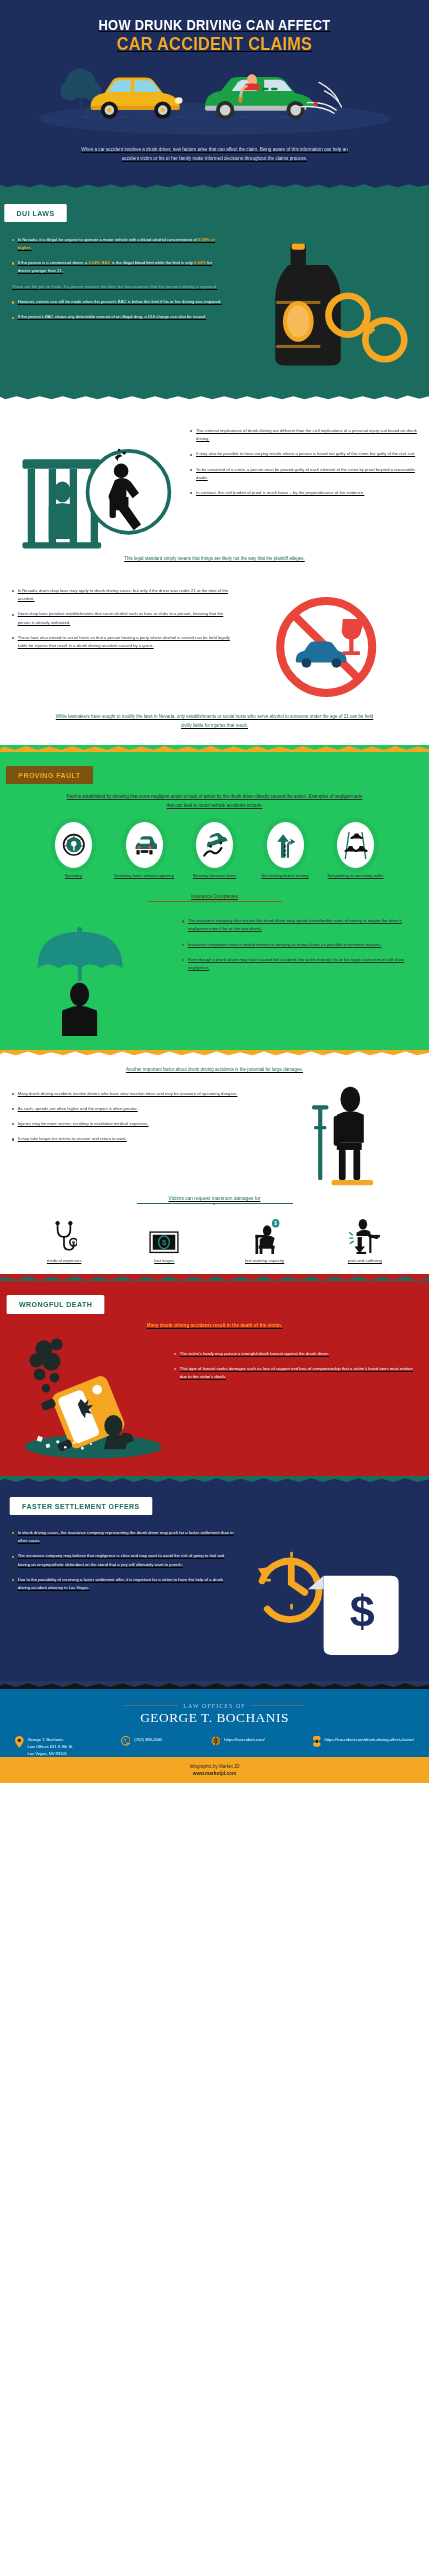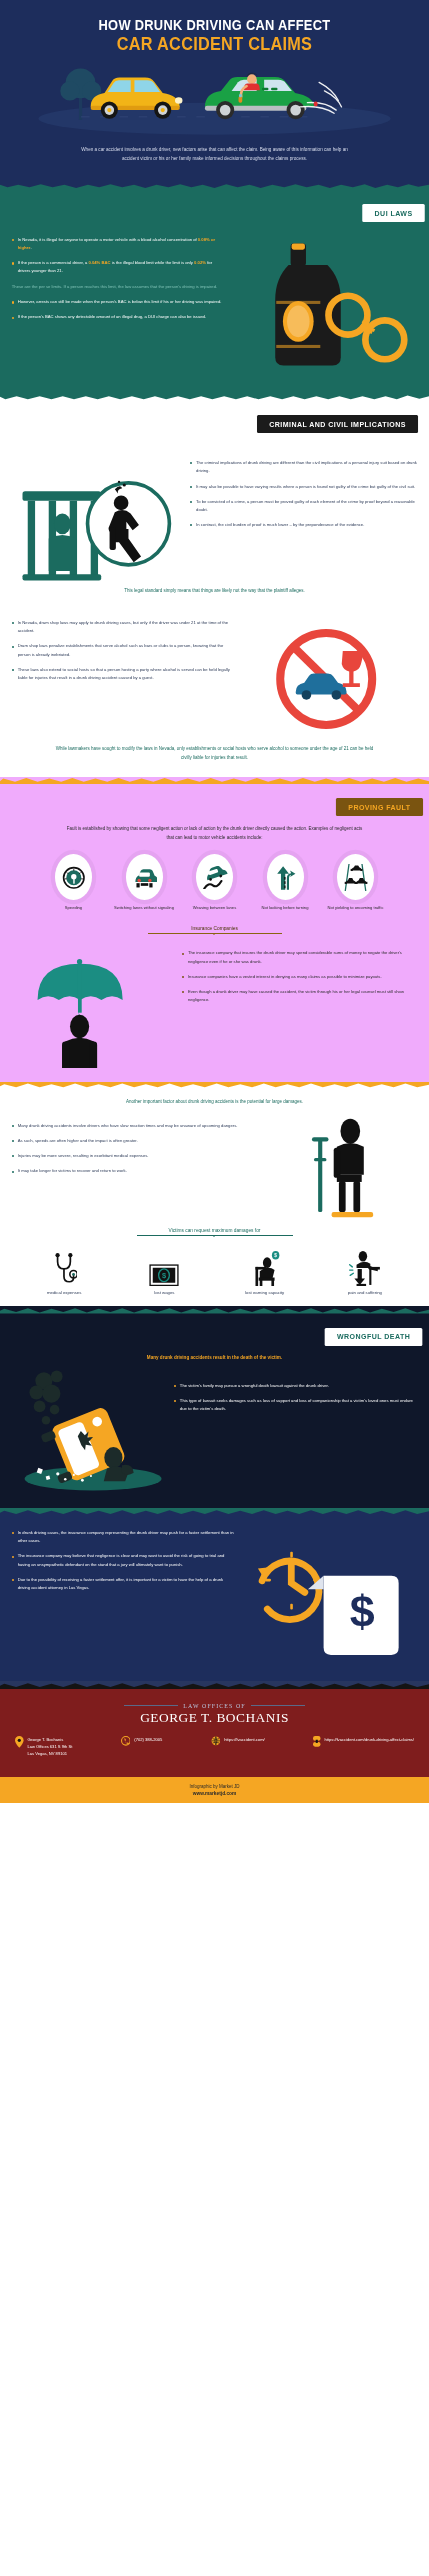--- a/index.html
+++ b/index.html
@@ -40,24 +40,24 @@
   .hero-intro {
     color: #d8dded;
     font-size: 4.6px;
     line-height: 1.95;
     max-width: 279px;
     margin: 6.4px auto 0;
     text-align: center;
   }
 
   
-  .sec { position: relative; }
+  .sec { position: relative; text-decoration: underline; }
   .edge { display: block; width: 429px; height: 7.5px; }
 
-  .badge-wrap { text-align: right; padding: 14px 0 0; }
+  .badge-wrap { text-align: left; padding: 14px 0 0; }
   .badge {
     display: inline-block;
     padding: 4.8px 14px 4.3px;
     font-size: 8px;
     font-weight: bold;
     letter-spacing: 0.5px;
     font-family: "Liberation Sans Narrow", "Liberation Sans", sans-serif;
     transform: scaleX(0.88);
     border-radius: 1.6px;
   }
@@ -117,21 +117,21 @@
   .dram .left { width: 55%; color: #2c3a57; }
   .dram .right { width: 45%; position: relative; height: 123px; }
   .dram ul.bul li::before { background: #1b6b5f; }
   .dram .closing {
     text-align: center; color: #1b6b5f;
     font-size: 4.5px; line-height: 1.95;
     max-width: 327px; margin: 3.2px auto 0;
   }
 
   
-  .fault { background: #f0abfc; padding-bottom: 14px; color: #2b2b2b; }
+  .fault { background: #22c55e; padding-bottom: 14px; color: #2b2b2b; }
   .fault .lede { color: #2b2b2b; max-width: 301px; }
   .icon-row { display: flex; justify-content: center; gap: 7.5px; margin-top: 11.8px; padding: 0 13px; }
   .icon-cell { width: 63px; text-align: center; }
   .icon-oval {
     width: 37px; height: 46px; margin: 0 auto;
     background: #ffffff;
     border-radius: 50%;
     box-shadow: 0 0 0 4.3px rgba(0,0,0,0.045);
     display: flex; align-items: center; justify-content: center;
   }
@@ -170,36 +170,36 @@
     content: ""; position: absolute; left: 50%; bottom: -2.1px; margin-left: -2.1px;
     width: 0; height: 0; border-left: 2.1px solid transparent;
     border-right: 2.1px solid transparent; border-top: 2.1px solid #1b6b5f;
   }
   .dmg-row { display: flex; justify-content: space-around; margin-top: 9.7px; padding: 0 14px; }
   .dmg-cell { text-align: center; width: 91px; }
   .dmg-cell .gl { height: 40px; display: flex; align-items: flex-end; justify-content: center; }
   .dmg-cell .cap { margin-top: 4.3px; font-size: 4.3px; color: #2c3a57; }
 
   
-  .wd { background: #0f172a; padding-bottom: 16px; }
+  .wd { background: #b91c1c; padding-bottom: 16px; }
   .wd .lede { color: #f5a623; font-weight: bold; font-size: 4.6px; max-width: 301px; }
   .wd .cols { display: flex; padding: 5.4px 11.8px 0; }
   .wd .left { width: 40%; position: relative; height: 123px; }
   .wd .right { width: 60%; color: #ffffff; padding-top: 13px; }
   .wd ul.bul li::before { background: #f5a623; }
 
   
   .fs { background: #1d2d5c; padding-bottom: 18px; }
   .fs .cols { display: flex; padding: 14px 11.8px 0; }
   .fs .left { width: 55%; color: #ffffff; }
   .fs .right { width: 45%; position: relative; height: 134px; }
   .fs ul.bul li::before { background: #f5a623; }
 
   
-  .foot { background: #7f1d1d; padding: 14px 0 20px; text-align: center; }
+  .foot { background: #0369a1; padding: 14px 0 0; text-align: center; }
   .foot .lo {
     color: #b9c6de; font-size: 5.9px; letter-spacing: 1.1px;
     font-family: "Liberation Serif", serif;
     display: flex; align-items: center; justify-content: center; gap: 5.4px;
   }
   .foot .lo .rule { height: 0.5px; background: #5a6a88; width: 54px; }
   .foot .name {
     color: #ffffff; font-size: 13.4px; letter-spacing: 0.5px; margin-top: 1.6px;
     font-family: "Liberation Serif", serif;
   }
@@ -343,23 +343,20 @@
         </svg>
       </div>
     </div>
   </section>
 
   <section class="crim sec">
     <svg class="edge" viewBox="0 0 800 14" preserveAspectRatio="none">
       <path d="M0 0 H800 V4 L782 9 L760 3 L740 10 L719 4 L698 10 L676 4 L654 10 L633 4 L612 10 L590 4 L568 10 L547 4 L526 10 L504 4 L482 10 L461 4 L440 10 L418 4 L396 10 L375 4 L354 10 L332 4 L310 10 L289 4 L268 10 L246 4 L224 10 L203 4 L182 10 L160 4 L138 10 L117 4 L96 10 L74 4 L52 10 L31 4 L10 10 L0 5 Z" fill="#1b6b5f"></path>
     </svg>
 
-    <div class="badge-wrap">
-      <span class="badge dark">CRIMINAL AND CIVIL IMPLICATIONS</span>
-    </div>
 
     <div class="cols">
       <div class="left">
         <svg width="100%" height="134" viewBox="0 0 340 250">
 
           <g fill="#1b6b5f">
             <rect x="20" y="78" width="150" height="18" rx="5"></rect>
             <rect x="30" y="96" width="14" height="150"></rect>
             <rect x="70" y="96" width="14" height="150"></rect>
             <rect x="110" y="96" width="14" height="150"></rect>
@@ -729,20 +726,23 @@
         </ul>
       </div>
     </div>
   </section>
 
   <section class="fs sec">
     <svg class="edge" viewBox="0 0 800 14" preserveAspectRatio="none">
       <path d="M0 0 H800 V6 L778 11 L756 4 L734 11 L712 5 L690 11 L668 4 L646 11 L624 5 L602 11 L580 4 L558 11 L536 5 L514 11 L492 4 L470 11 L448 5 L426 11 L404 4 L382 11 L360 5 L338 11 L316 4 L294 11 L272 5 L250 11 L228 4 L206 11 L184 5 L162 11 L140 4 L118 11 L96 5 L74 11 L52 4 L30 11 L8 5 L0 9 Z" fill="#1b6b5f"></path>
     </svg>
 
+    <div class="badge-wrap">
+      <span class="badge white">FASTER SETTLEMENT OFFERS</span>
+    </div>
 
     <div class="cols">
       <div class="left">
         <ul class="bul">
           <li>In drunk driving cases, the insurance company representing the drunk driver may push for a faster settlement than in other cases.</li>
           <li>The insurance company may believe that negligence is clear and may want to avoid the risk of going to trial and having an unsympathetic defendant on the stand that a jury will ultimately want to punish.</li>
           <li>Due to the possibility of receiving a faster settlement offer, it is important for a victim to have the help of a drunk driving accident attorney in Las Vegas.</li>
         </ul>
       </div>
       <div class="right">

